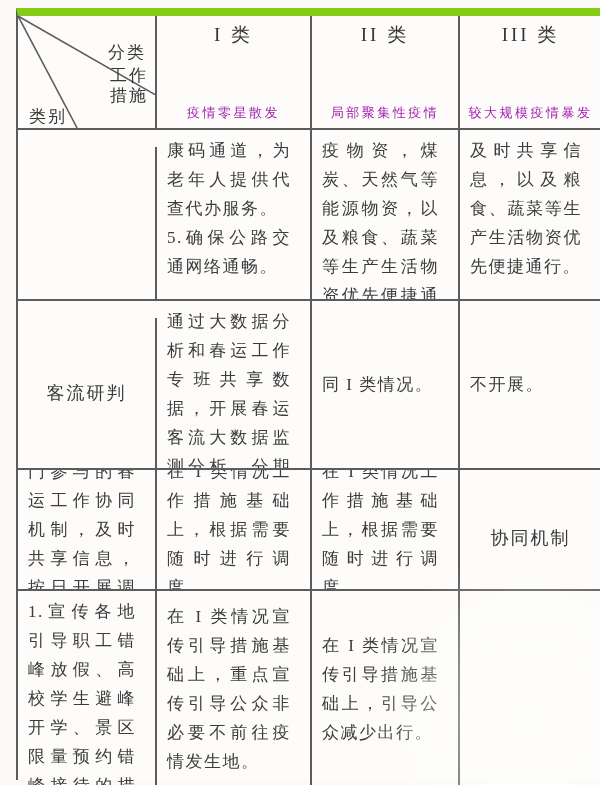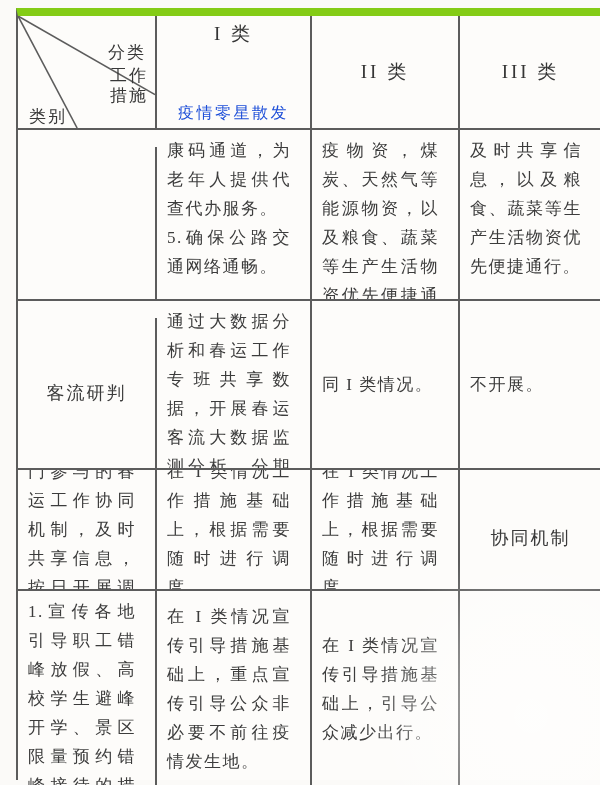--- a/index.html
+++ b/index.html
@@ -46,23 +46,23 @@
     justify-content: center;
     gap: 9px;
     text-align: right;
   }
   .tier-name {
     font-size: 19px;
     letter-spacing: 3px;
     color: #353535;
   }
   .tier-sub {
-    font-size: 16px;
+    font-size: 13px;
     letter-spacing: 2.5px;
-    color: #1d4ed8;
+    color: #a21caf;
     white-space: nowrap;
     margin-top: 47px;
   }
   
   .corner svg {
     position: absolute;
     left: 0; top: 0;
     width: 100%; height: 100%;
   }
   .corner .diag-label {
@@ -127,23 +127,25 @@
       <span class="diag-label lbl-top">分类</span>
       <span class="diag-label lbl-mid"><span>工作</span><br><span>措施</span></span>
       <span class="diag-label lbl-bottom">类别</span>
     </div>
     <div class="cell header">
       <span class="tier-name">I 类</span>
       <span class="tier-sub">疫情零星散发</span>
     </div>
     <div class="cell header">
       <span class="tier-name">II 类</span>
+      <span class="tier-sub">局部聚集性疫情</span>
     </div>
     <div class="cell header">
       <span class="tier-name">III 类</span>
+      <span class="tier-sub">较大规模疫情暴发</span>
     </div>
 
     <div class="cell rowlabel"></div>
     <div class="cell content vtop">康码通道，为老年人提供代查代办服务。
 5.确保公路交通网络通畅。</div>
     <div class="cell content vtop">疫物资，煤炭、天然气等能源物资，以及粮食、蔬菜等生产生活物资优先便捷通行。</div>
     <div class="cell content vtop">及时共享信息，以及粮食、蔬菜等生产生活物资优先便捷通行。</div>
 
     <div class="cell rowlabel">客流研判</div>
     <div class="cell content vtop">通过大数据分析和春运工作专班共享数据，开展春运客流大数据监测分析，分期形成客流趋势预测报告，提供决策参考。</div>

